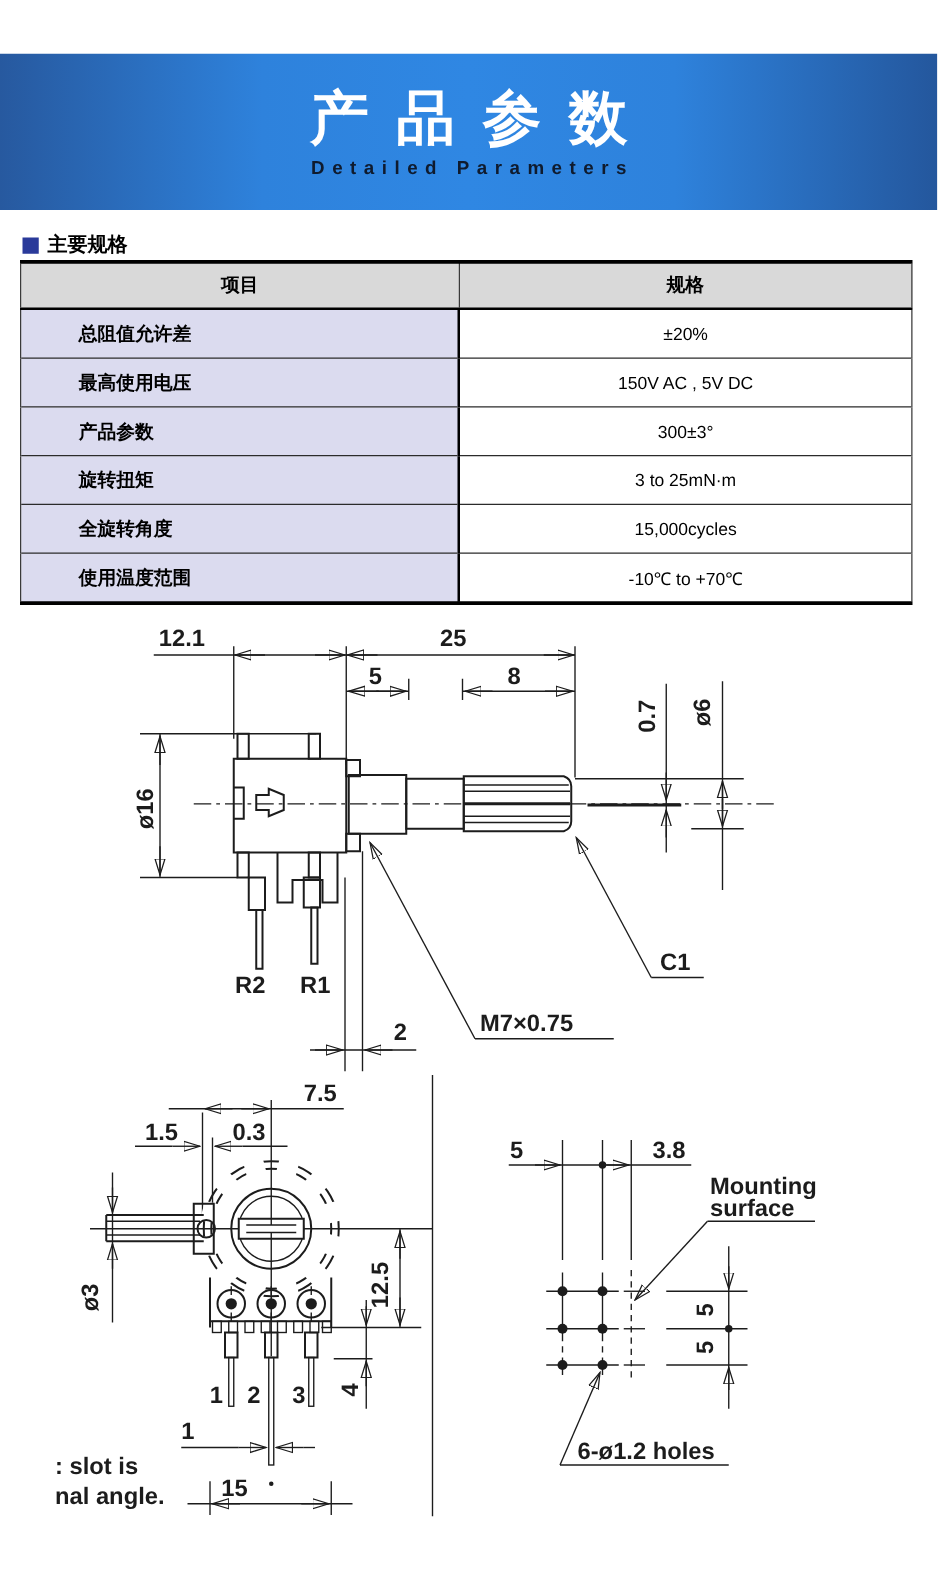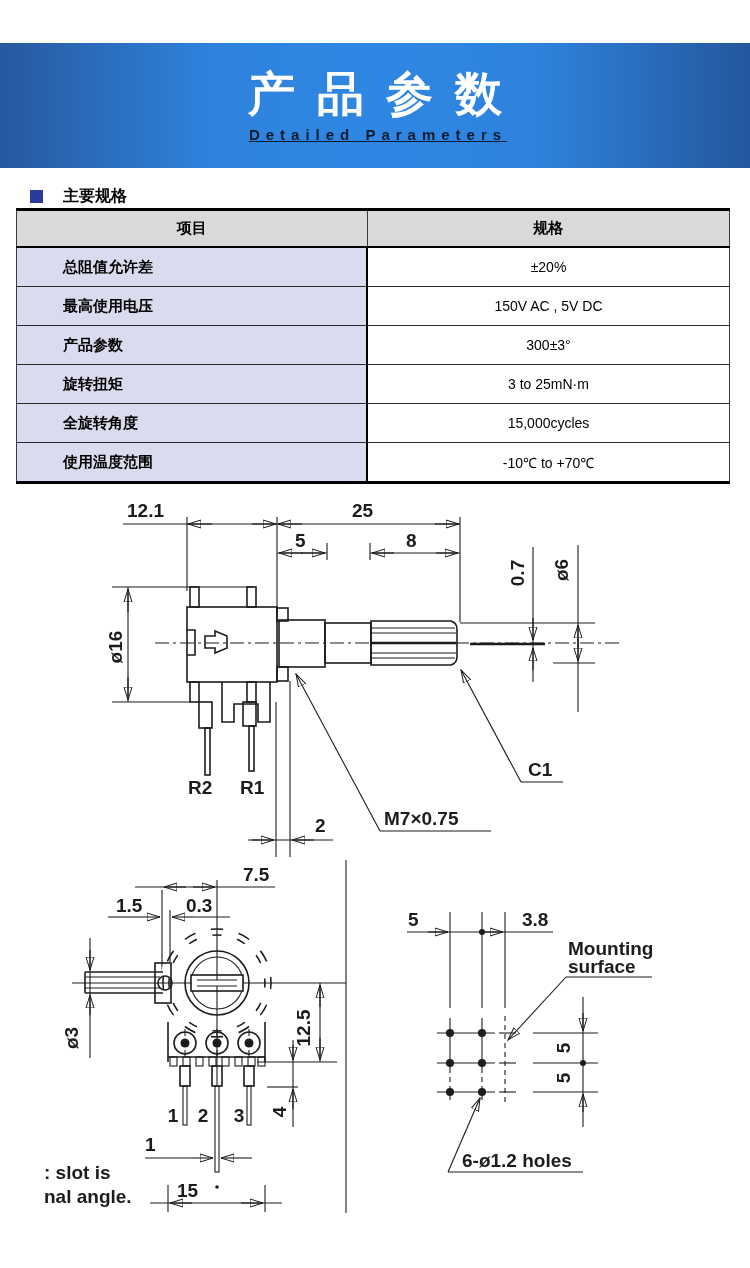--- a/index.html
+++ b/index.html
@@ -5,23 +5,23 @@
   html,body{margin:0;padding:0;background:#ffffff;}
   .page{position:relative;width:750px;height:1268px;background:#ffffff;overflow:hidden;
         font-family:"Liberation Sans",sans-serif;color:#111;}
   
   .banner{position:absolute;left:0;top:43px;width:750px;height:125px;
           background:linear-gradient(90deg,#27599f 0%,#2e82dc 28%,#2f87e3 50%,#2e82dc 72%,#24579d 100%);
           display:flex;flex-direction:column;align-items:center;justify-content:center;}
   .banner-title{color:#ffffff;font-size:47px;font-weight:bold;letter-spacing:22px;
                 text-indent:22px;line-height:1;margin-top:2px;}
   .banner-subtitle{color:#0f1b2e;font-size:15px;font-weight:bold;letter-spacing:6px;
-                   text-indent:6px;margin-top:9px;text-decoration:underline;}
+                   text-indent:6px;margin-top:9px;}
   
-  .section-heading{position:absolute;left:18px;top:186px;display:flex;align-items:center;gap:20px;margin-left:12px;}
+  .section-heading{position:absolute;left:18px;top:186px;display:flex;align-items:center;gap:7px;}
   .bullet{width:13px;height:13px;background:#2a3a9a;display:inline-block;}
   .section-heading span.lbl{font-size:16px;font-weight:bold;color:#000;}
   
   .spec-table{position:absolute;left:16px;top:208px;width:714px;border-collapse:collapse;
               border-top:3px solid #000;border-bottom:3px solid #000;}
   .spec-table th,.spec-table td{border-left:1px solid #3a3a3a;border-right:1px solid #3a3a3a;
               font-family:"Liberation Sans",sans-serif;}
   .spec-table th{height:33px;background:#d9d9d9;font-size:15px;font-weight:bold;color:#000;
               border-bottom:2.5px solid #000;text-align:center;}
   .spec-table td{height:36px;border-top:1.2px solid #2b2b2b;font-size:14px;color:#000;}

